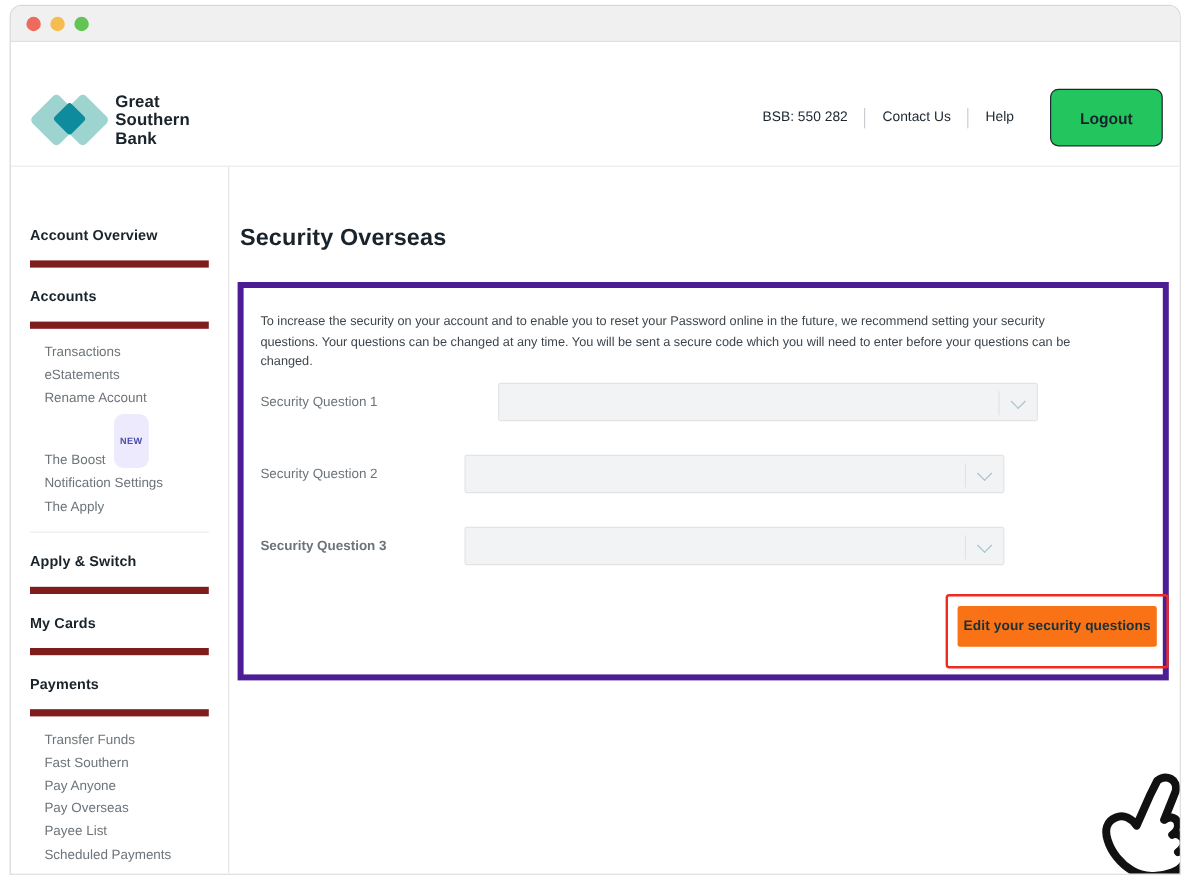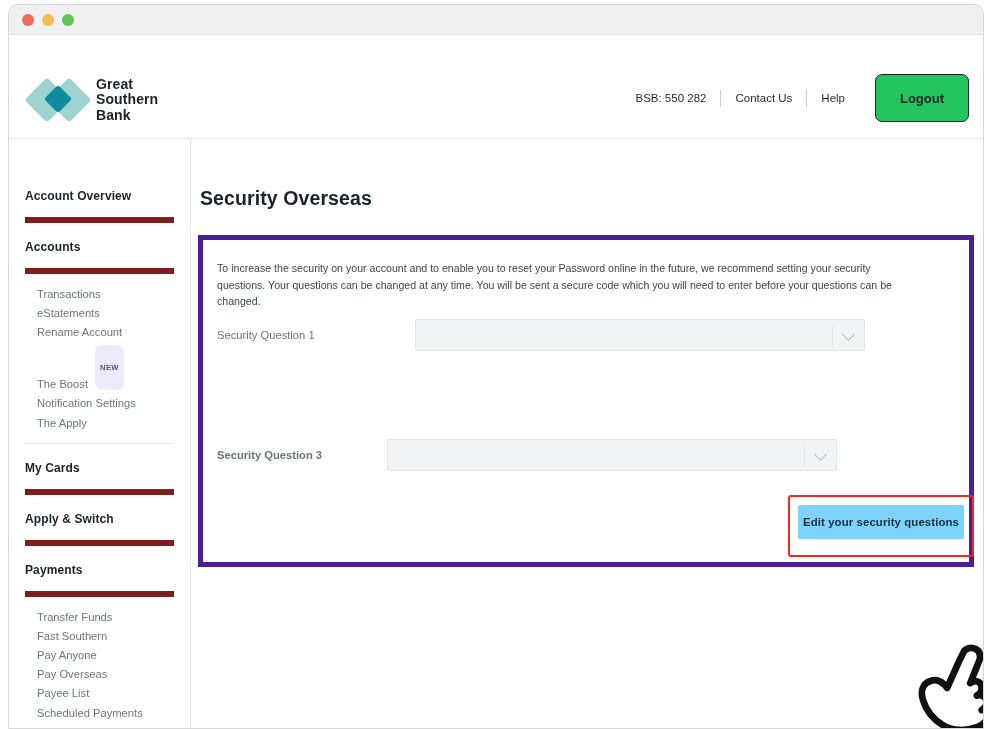--- a/index.html
+++ b/index.html
@@ -169,21 +169,21 @@
 
   .cta-highlight {
     position: absolute; left: 597px; top: 356px;
     width: 186px; height: 62px;
     border: 2.6px solid #ef2a20;
     border-radius: 3px;
   }
   .cta-btn {
     position: absolute; left: 607px; top: 366px;
     width: 166px; height: 34px;
-    background: #7dd3fc; border: none; border-radius: 2px;
+    background: #f97316; border: none; border-radius: 2px;
     color: #18303a;
     font-family: "Liberation Sans", sans-serif;
     font-size: 11.4px; font-weight: 700;
     letter-spacing: .1px;
     cursor: pointer;
   }
 
   
   .cursor-hand {
     position: absolute; left: 712px; top: 500px;
@@ -251,23 +251,23 @@
             <span class="badge-new">NEW</span>
           </div>
           <div class="side-item">
             <span>Notification Settings</span>
           </div>
           <div class="side-item">
             <span>The Apply</span>
           </div>
         </div>
 
+        <div class="sec-head">Apply &amp; Switch</div>
+
         <div class="sec-head">My Cards</div>
-
-        <div class="sec-head">Apply &amp; Switch</div>
 
         <div class="sec-head">Payments</div>
         <div class="sec-list">
           <div class="side-item">
             <span>Transfer Funds</span>
           </div>
           <div class="side-item">
             <span>Fast Southern</span>
           </div>
           <div class="side-item">
@@ -304,20 +304,27 @@
         <div class="panel-text">To increase the security on your account and to enable you to reset your Password online in the future, we recommend setting your security questions. Your questions can be changed at any time. You will be sent a secure code which you will need to enter before your questions can be changed.</div>
 
         <div class="form-row r1">
           <div class="field-label">Security Question 1</div>
           <div class="select-box">
             <span class="select-divider"></span>
             <span class="chev"></span>
           </div>
         </div>
 
+        <div class="form-row r2">
+          <div class="field-label">Security Question 2</div>
+          <div class="select-box">
+            <span class="select-divider"></span>
+            <span class="chev"></span>
+          </div>
+        </div>
 
         <div class="form-row r3">
           <div class="field-label">Security Question 3</div>
           <div class="select-box">
             <span class="select-divider"></span>
             <span class="chev"></span>
           </div>
         </div>
 
       </div>

